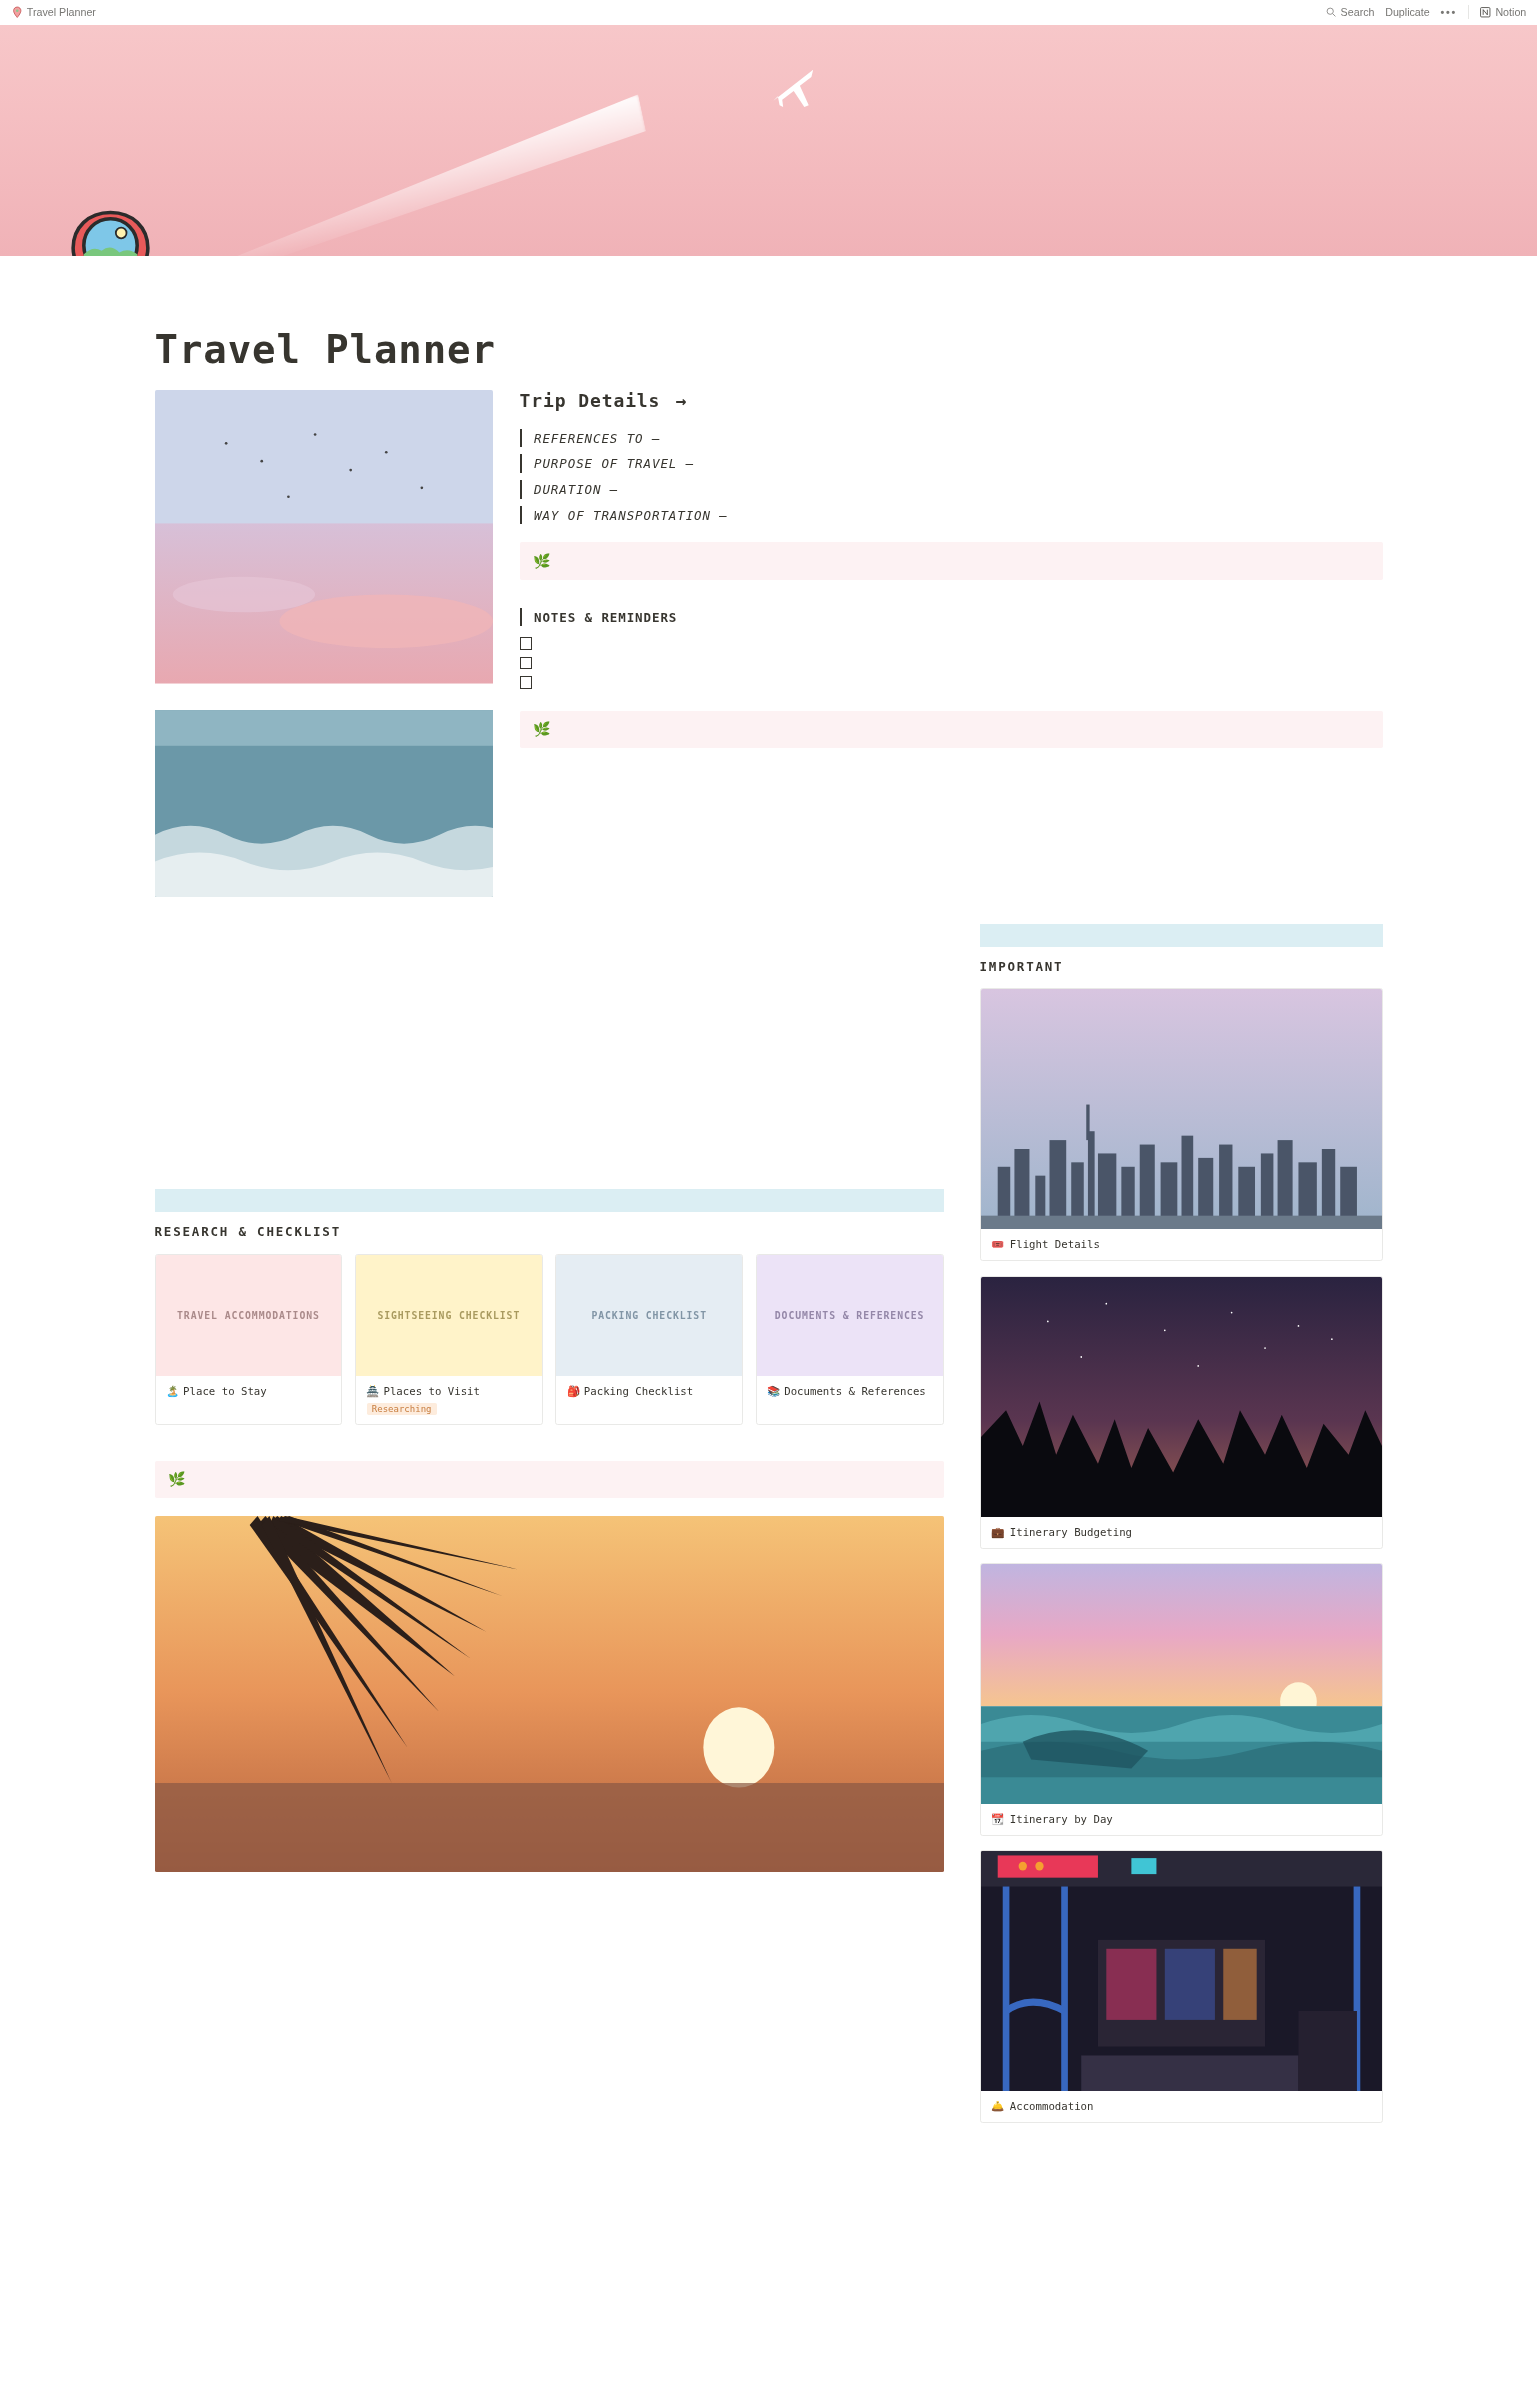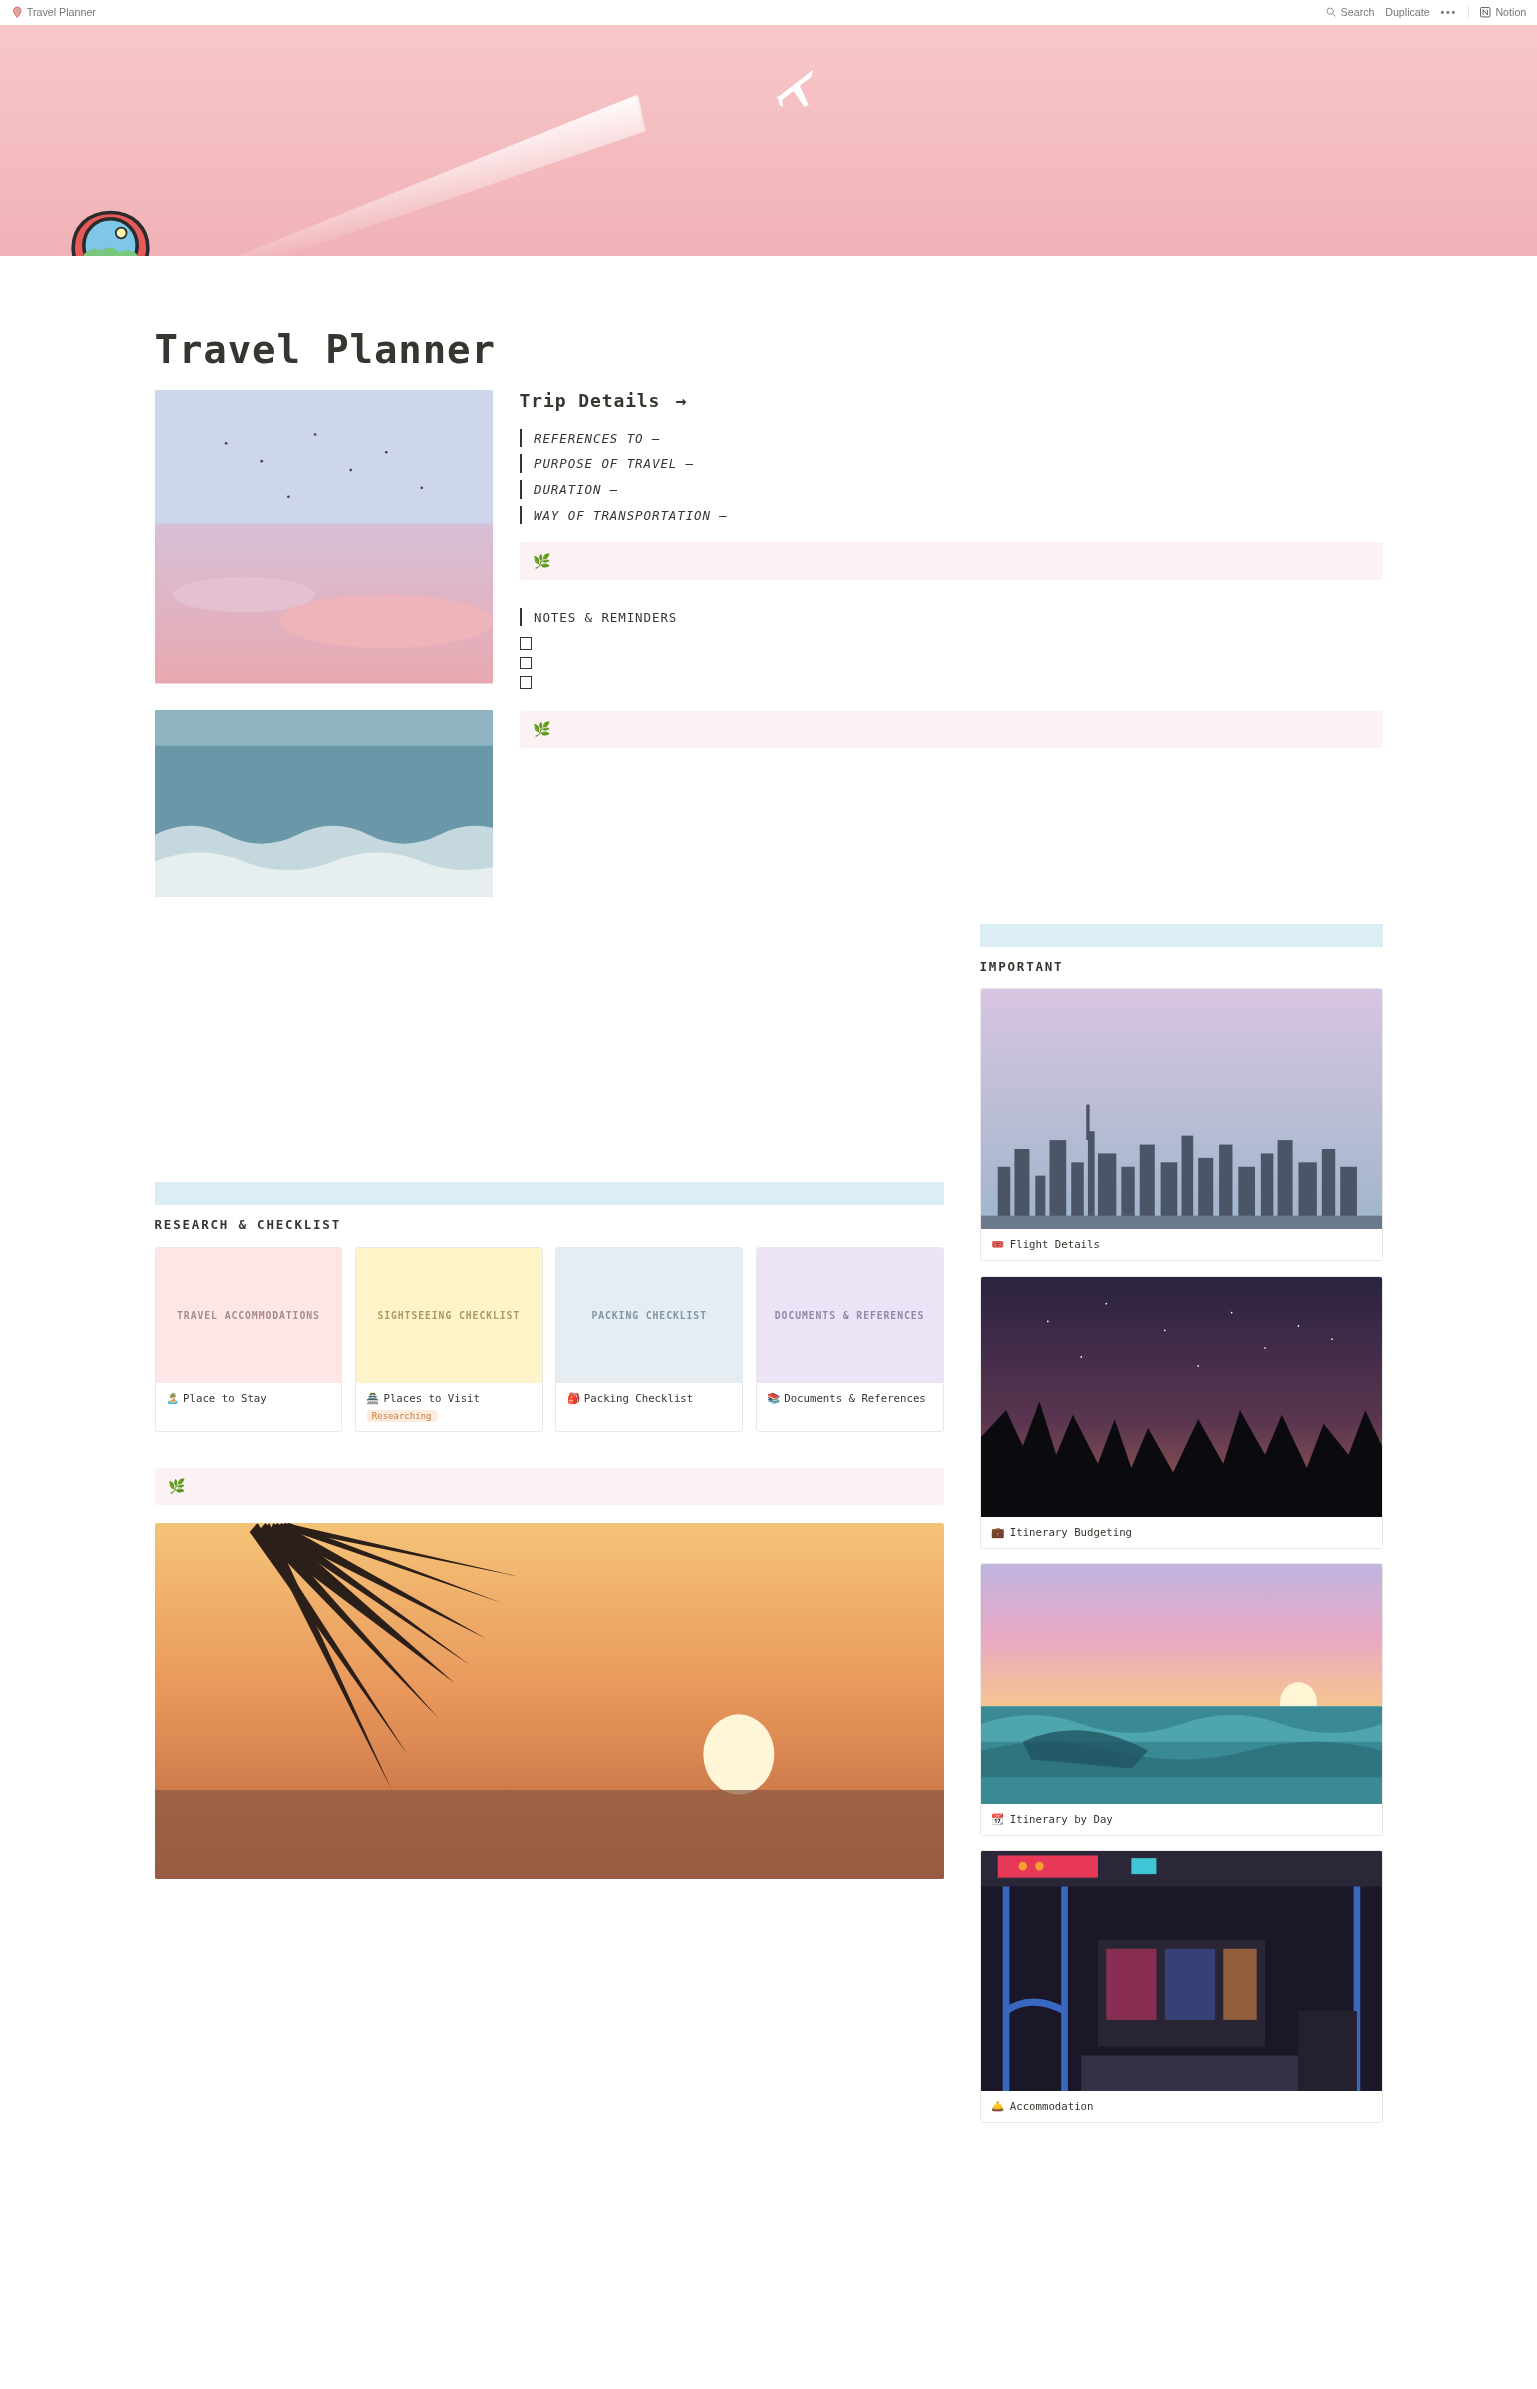--- a/index.html
+++ b/index.html
@@ -20,33 +20,33 @@
   @media(max-width:1513px){ .page-icon{ left:89px; } }
   
   .wrap { max-width:1406px; margin:0 auto; padding:0 89px 53px; }
   h1.title { font-size:39px; font-weight:700; margin-top:71px; margin-bottom:18px; letter-spacing:0.9px;}
   .columns { display:flex; gap:27px; }
   .sideimg { width:338px; height:507px; flex-shrink:0; border-radius:1.8px; position:relative; overflow:hidden; }
   .details { flex:1; }
   h2.section { font-size:18px; font-weight:700; margin-bottom:18px; letter-spacing:0.9px;}
   .arrow { display:inline-block; margin-left:3.6px; }
   .quote { border-left:2.7px solid #37352f; padding:1.8px 0 1.8px 12.5px; margin-bottom:7.1px; font-style:italic; font-size:12.5px; letter-spacing:0.9px; }
-  .quote.bold { font-weight:400; font-style:normal; margin-top:28px; }
+  .quote.bold { font-weight:700; font-style:normal; margin-top:28px; }
   .pinkbar { background:#fdf2f3; padding:10.7px 14.2px; border-radius:1.8px; margin:18px 0; }
   .todo { display:flex; align-items:center; gap:9px; padding:3.6px 0; }
   .checkbox { width:12.5px; height:12.5px; border:1.3px solid #37352f; }
   
   .lower { display:flex; gap:36px; margin-top:27px;align-items:center; }
   .leftcol { flex:1; }
   .rightcol { width:403px; flex-shrink:0; }
   .bluebar { height:23px; background:#dbeef3; margin-bottom:12.5px; }
   h3.head { font-size:12.5px; font-weight:700; letter-spacing:1.8px; margin-bottom:14.2px; }
   .gallery { display:grid; grid-template-columns:repeat(4,1fr); gap:12.5px; }
   .card { border:0.9px solid #e9e9e7; border-radius:2.7px; overflow:hidden; cursor:pointer; }
-  .cardcover { height:135px; display:flex; align-items:center; justify-content:center; font-size:9.8px; font-weight:600; letter-spacing:0.9px; text-align:center; padding:18px 9px; }
+  .cardcover { height:121px; display:flex; align-items:center; justify-content:center; font-size:9.8px; font-weight:600; letter-spacing:0.9px; text-align:center; padding:18px 9px; }
   .cardbody { padding:9px 10.7px; font-size:10.7px; }
   .cardtitle { display:flex; align-items:center; gap:3.6px; }
   .tag { display:inline-block; background:#fdecdd; color:#c77d3f; font-size:9px; padding:0.9px 5.3px; border-radius:1.8px; margin-top:5.3px;}
   .bigimg { height:356px; border-radius:1.8px; position:relative; overflow:hidden; }
   .impcard { border:0.9px solid #e9e9e7; border-radius:2.7px; overflow:hidden; margin-bottom:14.2px; cursor:pointer; }
   .impimg { height:240px; position:relative; overflow:hidden; }
   .impbody { padding:9px 10.7px; font-size:10.7px; display:flex; align-items:center; gap:5.3px;}
   .emoji { font-size:10.7px; }
   
   .svgfill { width:100%; height:100%; display:block; }

